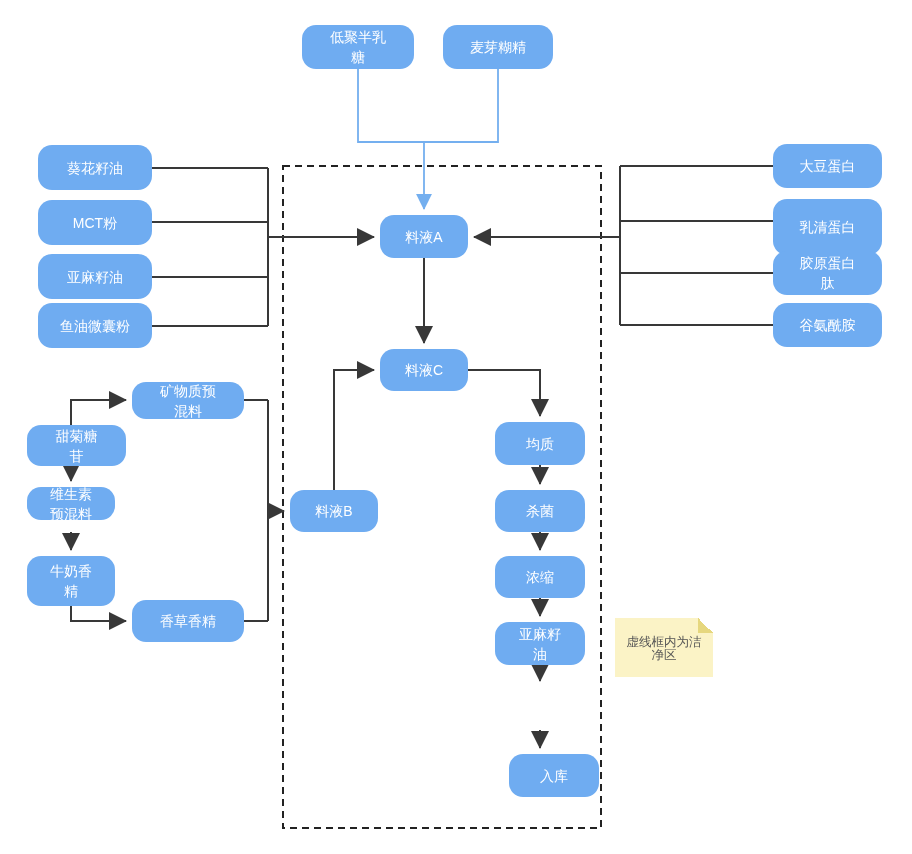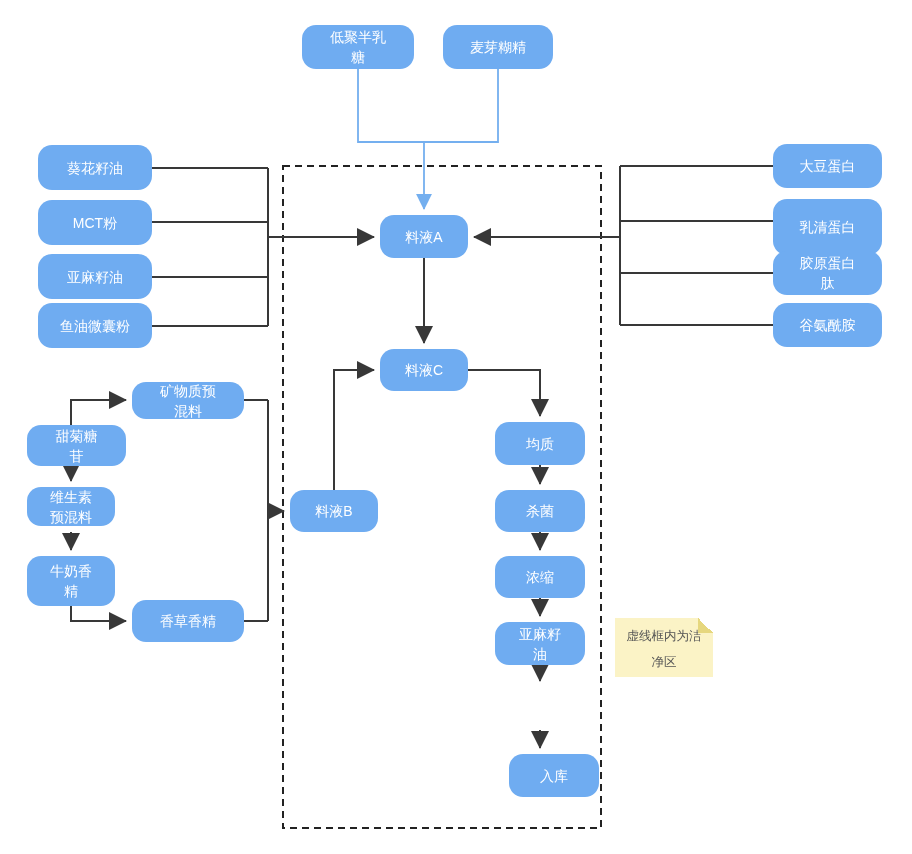--- a/index.html
+++ b/index.html
@@ -10,21 +10,21 @@
   #edges{position:absolute;left:0;top:0;width:912px;height:854px;}
   .node{
     position:absolute;background:#6FACF1;color:#ffffff;border-radius:14px;
     display:flex;align-items:center;justify-content:center;text-align:center;
     font-size:14px;line-height:20px;box-sizing:border-box;padding:0 22px;
     cursor:default;user-select:none;
   }
   .note{
     position:absolute;left:615px;top:618px;width:98px;height:59px;
     background:#FBF3C6;box-sizing:border-box;display:flex;align-items:center;
-    justify-content:center;text-align:center;font-size:12.5px;line-height:26px;
+    justify-content:center;text-align:center;font-size:12.5px;line-height:13px;
     color:#555555;padding:4px 8px 2px 8px;
   }
   .note-fold{
     position:absolute;top:0;right:0;width:15px;height:15px;
     background:linear-gradient(225deg,#ffffff 50%,#E6D77E 50%);
   }
 </style>
 </head>
 <body>
 
@@ -93,21 +93,21 @@
   <div class="node" style="left:38px;top:254px;width:114px;height:45px">亚麻籽油</div>
   <div class="node" style="left:38px;top:303px;width:114px;height:45px">鱼油微囊粉</div>
 
   <div class="node" style="left:773px;top:144px;width:109px;height:44px">大豆蛋白</div>
   <div class="node" style="left:773px;top:199px;width:109px;height:56px">乳清蛋白</div>
   <div class="node" style="left:773px;top:251px;width:109px;height:44px">胶原蛋白肽</div>
   <div class="node" style="left:773px;top:303px;width:109px;height:44px">谷氨酰胺</div>
 
   <div class="node" style="left:132px;top:382px;width:112px;height:37px">矿物质预混料</div>
   <div class="node" style="left:27px;top:425px;width:99px;height:41px">甜菊糖苷</div>
-  <div class="node" style="left:27px;top:487px;width:88px;height:39px">维生素预混料</div>
+  <div class="node" style="left:27px;top:487px;width:88px;height:33px">维生素预混料</div>
   <div class="node" style="left:27px;top:556px;width:88px;height:50px">牛奶香精</div>
   <div class="node" style="left:132px;top:600px;width:112px;height:42px">香草香精</div>
 
   <div class="node" style="left:380px;top:215px;width:88px;height:43px">料液A</div>
   <div class="node" style="left:380px;top:349px;width:88px;height:42px">料液C</div>
   <div class="node" style="left:290px;top:490px;width:88px;height:42px">料液B</div>
 
   <div class="node" style="left:495px;top:422px;width:90px;height:43px">均质</div>
   <div class="node" style="left:495px;top:490px;width:90px;height:42px">杀菌</div>
   <div class="node" style="left:495px;top:556px;width:90px;height:42px">浓缩</div>

